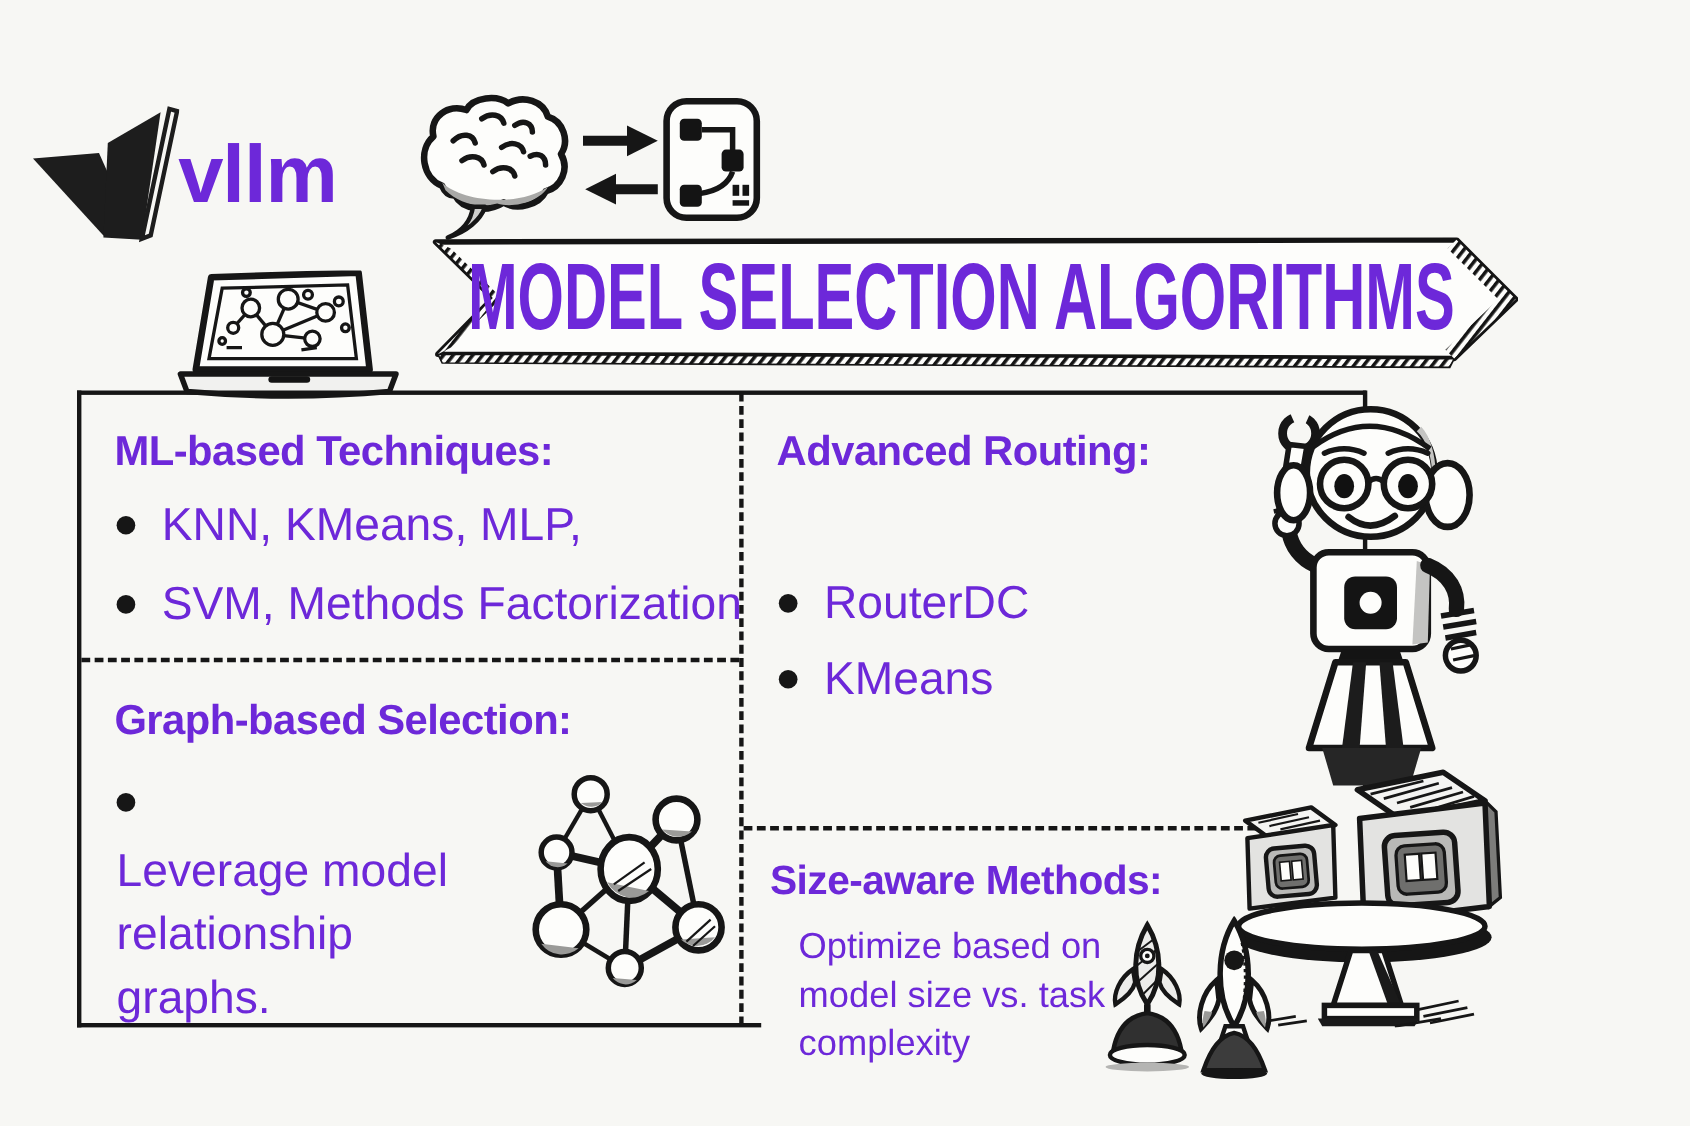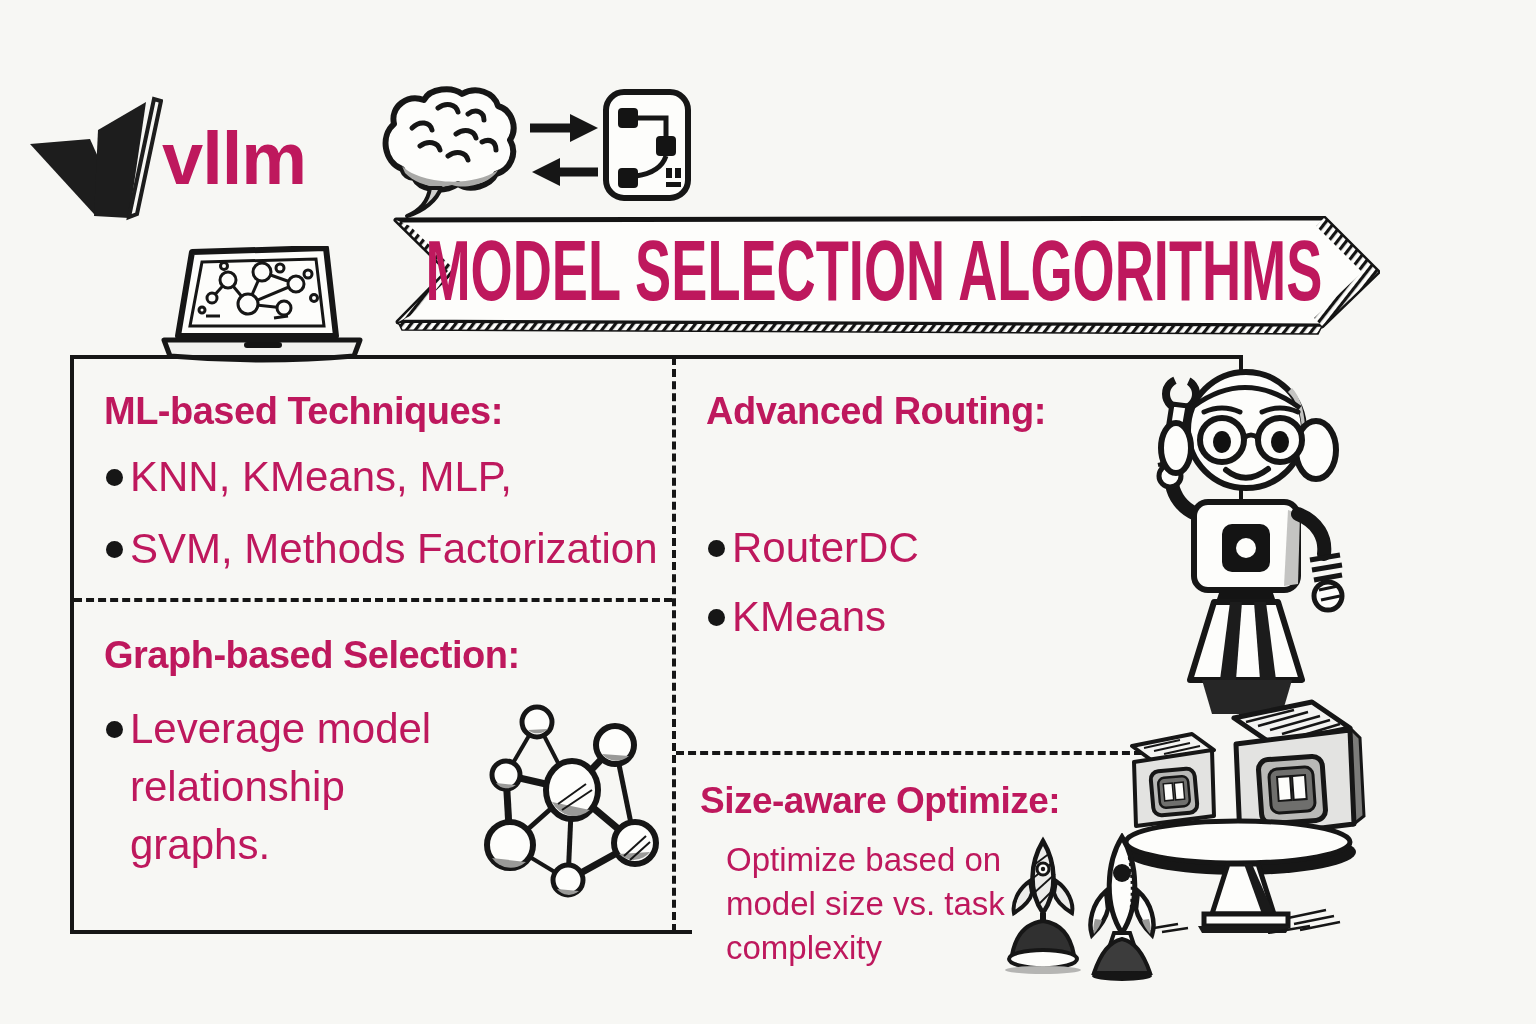--- a/index.html
+++ b/index.html
@@ -1,26 +1,26 @@
 <!DOCTYPE html>
 <html><head>
 <meta charset="utf-8">
 <style>
   html,body{margin:0;padding:0;background:#e9e9e7;}
   .canvas{
     position:relative;width:1536px;height:1024px;overflow:hidden;
-    background:#f7f7f4;color:#be185d;
+    background:#f7f7f4;color:#6d28d9;
     font-family:"Liberation Sans", sans-serif;
   }
   .abs{position:absolute;}
   svg{display:block;}
   
   .heading{font-weight:bold;font-size:38px;letter-spacing:-0.5px;white-space:nowrap;}
-  .bullet-row{display:flex;gap:7px;align-items:center;}
-  .bullet-row.wrap{align-items:flex-start;}
+  .bullet-row{display:flex;gap:24px;align-items:center;}
+  .bullet-row.wrap{align-items:flex-start;flex-direction:column;}
   .dot{width:17px;height:17px;border-radius:50%;background:#161616;flex:none;}
   .bullet-row.wrap .dot{margin-top:21px;}
   .bullet-text{font-size:42px;line-height:54px;white-space:nowrap;}
   .bullet-text.wrapped{white-space:normal;line-height:58px;width:360px;}
   .body-text{font-size:33px;line-height:44px;width:310px;}
   
   .banner-title-wrap{display:flex;align-items:flex-end;justify-content:center;white-space:nowrap;}
   .banner-title-inner{
     font-weight:bold;font-size:86px;letter-spacing:0px;
     transform:scaleX(0.63);transform-origin:center center;white-space:nowrap;
@@ -193,21 +193,21 @@
   <div class="abs heading" style="left:706px;top:390px">Advanced Routing:</div>
   <div class="abs bullet-row" style="left:708px;top:521px">
     <span class="dot"></span>
     <span class="bullet-text">RouterDC</span>
   </div>
   <div class="abs bullet-row" style="left:708px;top:590px">
     <span class="dot"></span>
     <span class="bullet-text">KMeans</span>
   </div>
 
-  <div class="abs heading" style="left:700px;top:780px;font-size:37px">Size-aware Optimize:</div>
+  <div class="abs heading" style="left:700px;top:780px;font-size:37px">Size-aware Methods:</div>
   <div class="abs body-text" style="left:726px;top:838px">Optimize based on model size vs. task complexity</div>
 
   <svg class="abs" style="left:1142px;top:362px" width="215" height="365" viewBox="0 0 215 365">
 
     <g>
       <circle cx="39" cy="32" r="15" fill="none" stroke="#161616" stroke-width="8"></circle>
       <polygon points="27,5 53,5 40,34" fill="#f7f7f4"></polygon>
       <polygon points="20,106 36,102 46,44 30,42" fill="#fdfdfb" stroke="#161616" stroke-width="5" stroke-linejoin="round"></polygon>
     </g>
     <path d="M54,152 C40,146 32,134 30,122" fill="none" stroke="#161616" stroke-width="14" stroke-linecap="round"></path>

